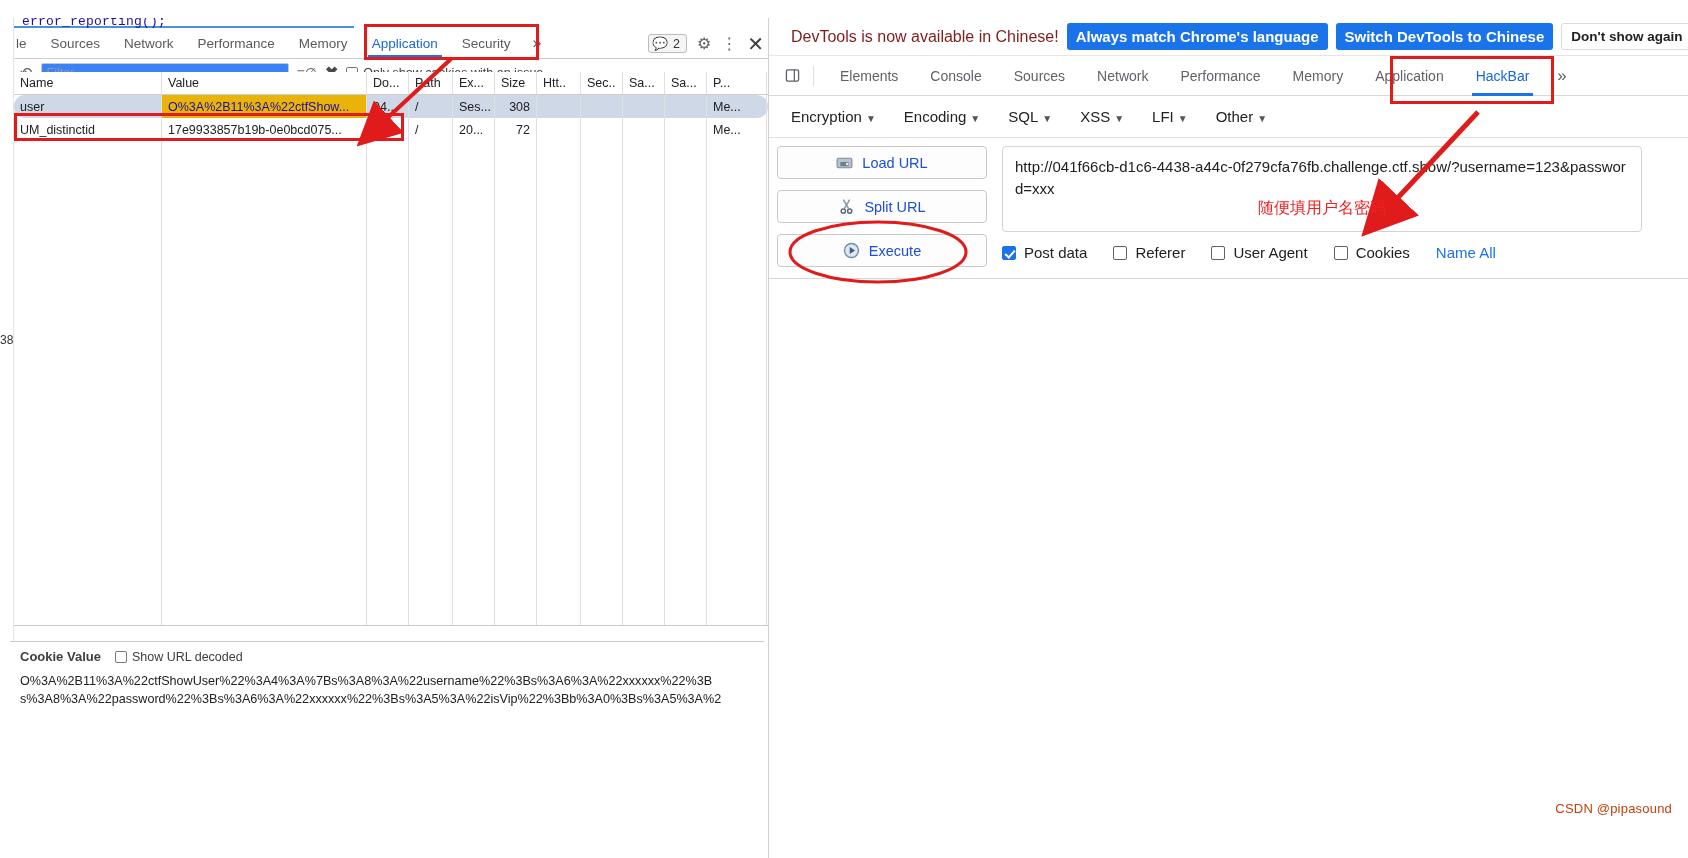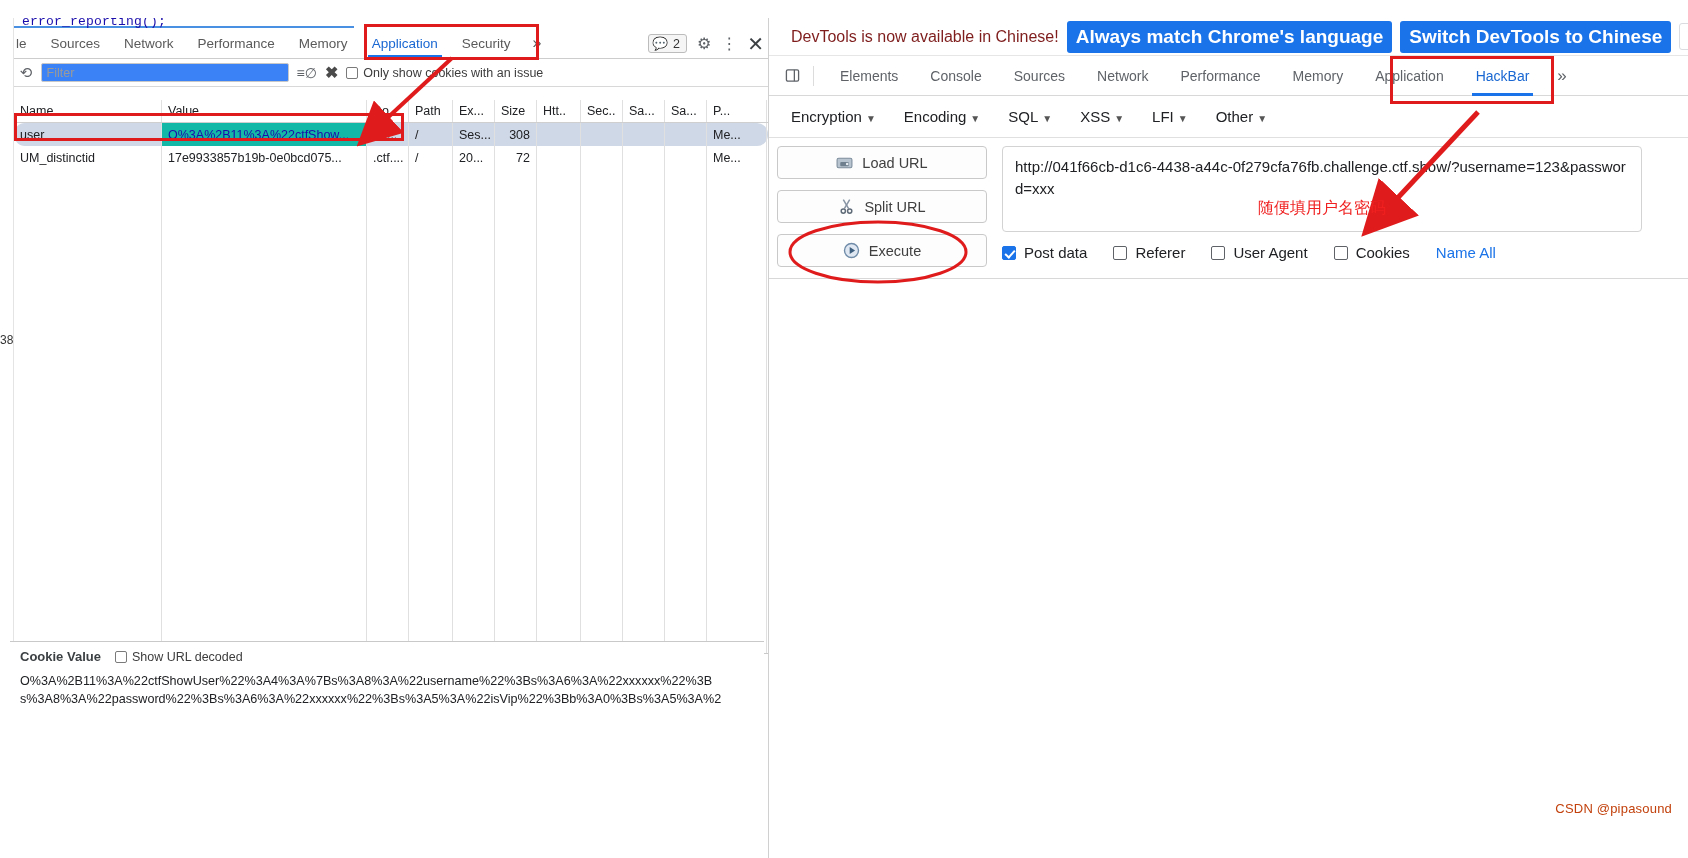--- a/index.html
+++ b/index.html
@@ -79,33 +79,33 @@
   .tb-icon { font-size: 14px; color: #5f6368; }
   .tb-icon.clear { font-size: 16px; color: #4a4a4a; font-weight: 600; }
   .chk-wrap { display: flex; align-items: center; gap: 5px; font-size: 12.5px; color: #3c3c3c; }
   .chk {
     width: 12px; height: 12px; border: 1px solid #7a7a7a; border-radius: 2px;
     background: #fff; display: inline-block;
   }
 
   
   .cookie-table {
-    position: absolute; left: 14px; top: 82px; width: 754px; height: 554px;
+    position: absolute; left: 14px; top: 54px; width: 754px; height: 554px;
     border-bottom: 1px solid #c9c9c9; overflow: hidden;
   }
   .ct-row { display: flex; height: 23px; align-items: stretch; }
   .ct-head { border-bottom: 1px solid #cfcfcf; background: #fff; }
   .ct-cell {
     border-right: 1px solid #e0e0e0; font-size: 12.5px; color: #202124;
     display: flex; align-items: center; padding: 0 6px; overflow: hidden;
     white-space: nowrap;
   }
   .ct-head .ct-cell { color: #202124; }
   .ct-row.selected { background: #cfd8e6; border-radius: 11px; }
-  .ct-row.selected .val { background: #14b8a6; }
+  .ct-row.selected .val { background: #eab308; }
   .ct-row .val { color: #1a0dab; }
   .ct-body-fill { height: 100%; display: flex; }
   .ct-col-line { border-right: 1px solid #e0e0e0; }
   .num { justify-content: flex-end; }
 
   
   .cv-pane {
     position: absolute; left: 10px; top: 623px; width: 754px; height: 235px;
     background: #fff; border-top: 1px solid #c9c9c9;
   }
@@ -123,21 +123,21 @@
     position: absolute; left: 768px; top: 0; width: 920px; height: 858px;
     background: #fff; border-left: 1px solid #d0d0d0;
   }
   .notice-bar {
     position: absolute; left: 0; top: 0; width: 920px; height: 38px;
     display: flex; align-items: center; gap: 8px; padding-left: 22px;
     background: #ffffff; border-bottom: 1px solid #e6e6e6;
   }
   .notice-text { font-size: 16px; color: #7f1d1d; white-space: nowrap; }
   .btn-blue {
-    background: #1a73e8; color: #fff; font-size: 19px; font-weight: bold;
+    background: #1a73e8; color: #fff; font-size: 15px; font-weight: bold;
     border: none; border-radius: 3px; padding: 5px 9px; white-space: nowrap;
     cursor: default;
   }
   .btn-plain {
     background: #fff; color: #202124; font-size: 13.5px; font-weight: bold;
     border: 1px solid #dadce0; border-radius: 3px; padding: 5px 9px;
     white-space: nowrap; cursor: default;
   }
   .hb-tabbar {
     position: absolute; left: 0; top: 38px; width: 920px; height: 40px;
@@ -171,21 +171,21 @@
   .caret { font-size: 10px; color: #555; margin-left: 4px; }
 
   .hb-body { position: absolute; left: 0; top: 120px; width: 920px; height: 295px; }
   .hb-actions {
     position: absolute; left: 8px; top: 8px; width: 210px;
     display: flex; flex-direction: column; gap: 11px;
   }
   .hb-action {
     height: 33px; border: 1px solid #c9c9c9; border-radius: 4px; background: #fdfdfd;
     display: flex; align-items: center; justify-content: center; gap: 9px;
-    font-size: 14.5px; color: #404040;
+    font-size: 14.5px; color: #1d4ed8;
   }
   .hb-ico { width: 17px; height: 17px; display: inline-block; }
 
   .hb-urlbox {
     position: absolute; left: 233px; top: 8px; width: 640px; height: 86px;
     border: 1px solid #d3d3d3; border-radius: 4px; background: #fff;
     padding: 9px 12px; font-size: 15px; color: #202124; line-height: 22px;
     word-break: break-all;
   }
   .hb-checks {

